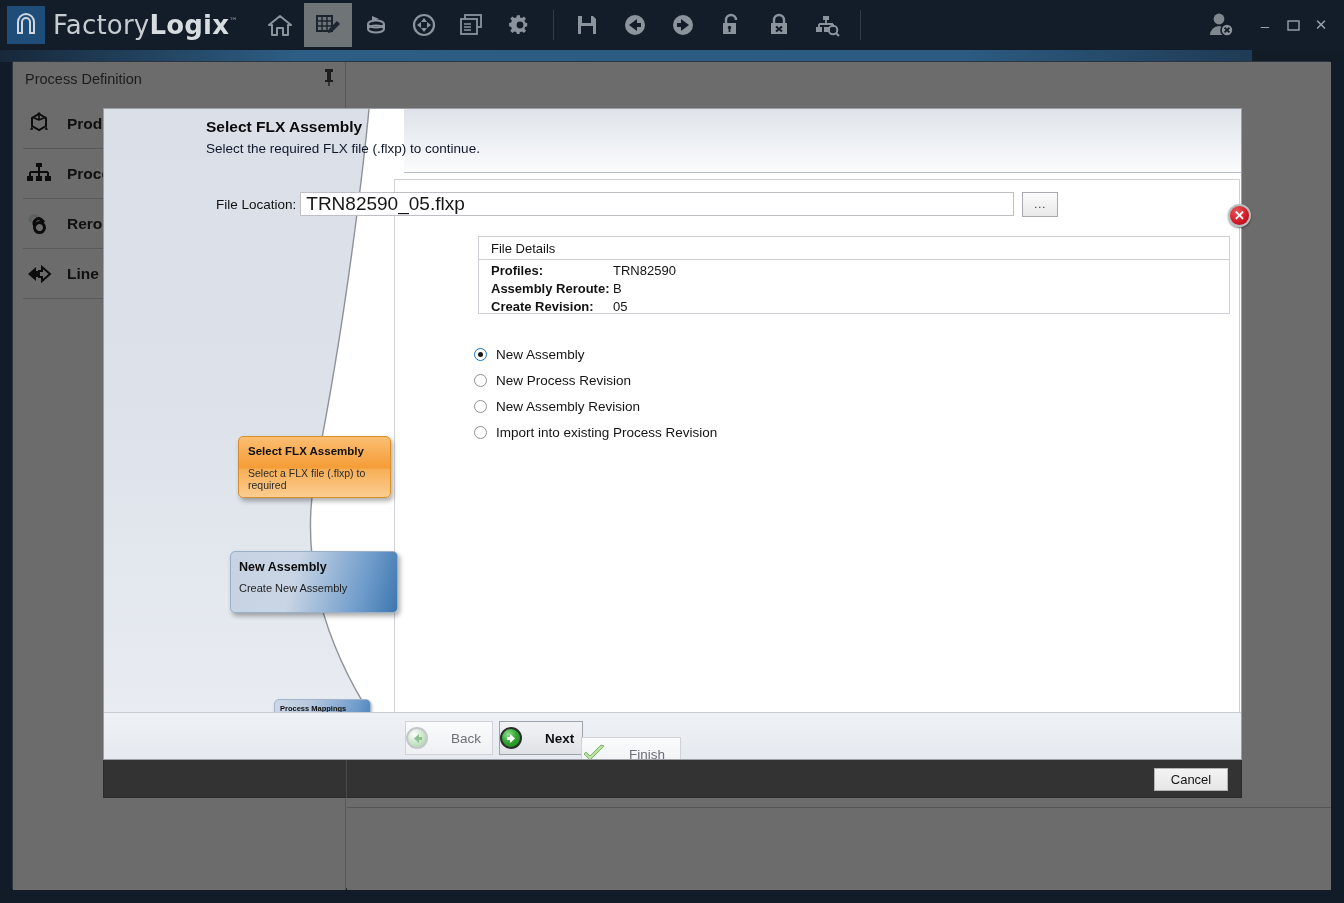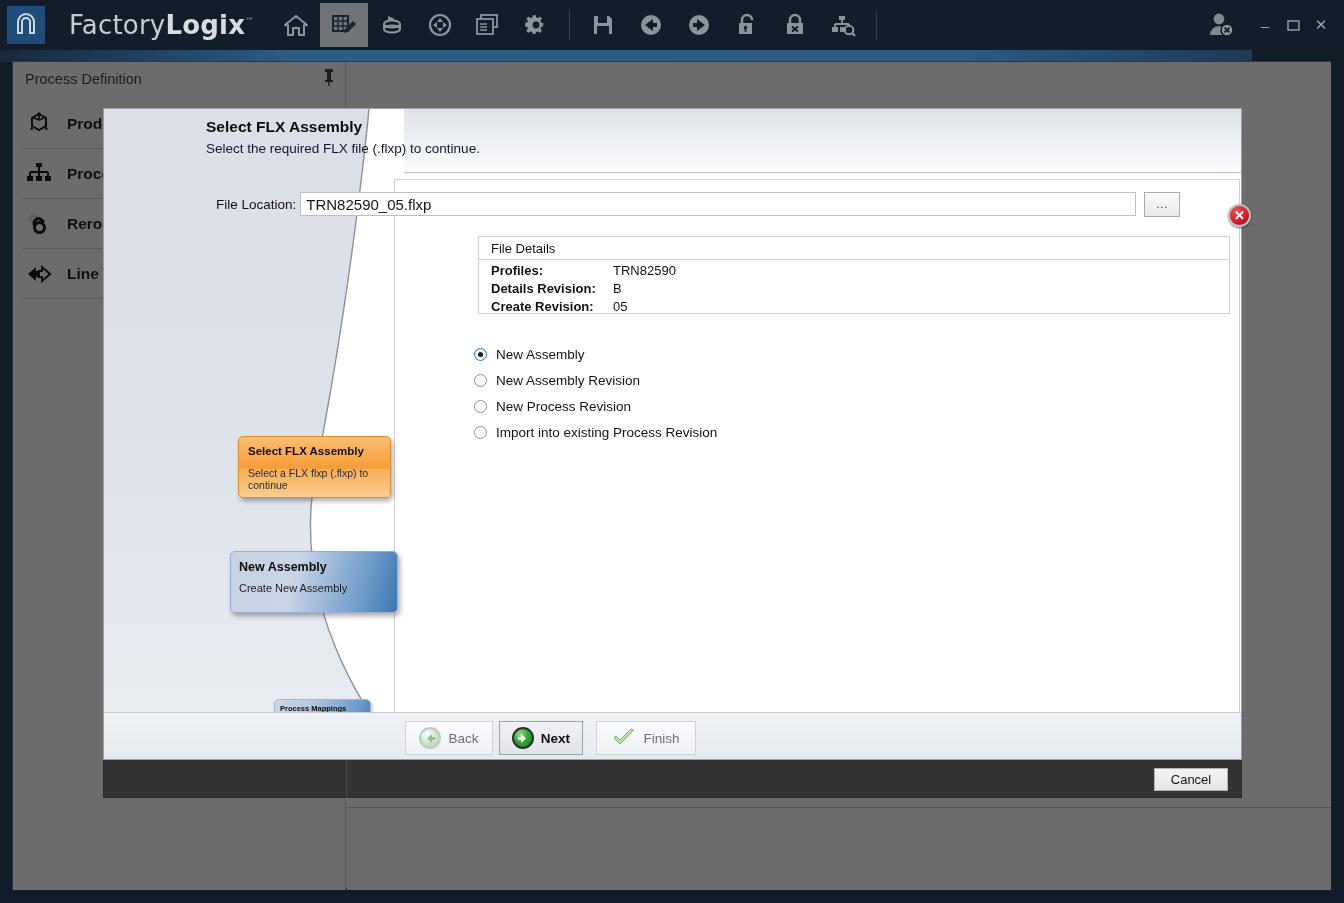--- a/index.html
+++ b/index.html
@@ -21,21 +21,21 @@
     background: #131d29;
     display: flex; align-items: center;
   }
   #logo-mark {
     width: 38px; height: 38px; margin-left: 7px;
     background: #1d4d78;
     display: flex; align-items: center; justify-content: center;
   }
   #logo-mark svg { display:block; }
   #brand {
-    margin-left: 24px;
+    margin-left: 8px;
     font-size: 26px; letter-spacing: .2px; color: #c7ccd1;
     font-family: "DejaVu Sans", sans-serif;
     white-space: nowrap;
   }
   #brand b { font-weight: 700; color: #d7dce1; }
   #brand sup { font-size: 9px; vertical-align: super; color:#8d959d; }
 
   .tb-icons { display: flex; align-items: center; margin-left: 18px; height: 50px; }
   .tbicon {
     width: 48px; height: 44px;
@@ -149,23 +149,23 @@
   }
   #file-row {
     position: absolute; left: 112px; top: 83px; width: 1020px; height: 24px;
     display: flex; align-items: center;
   }
   #file-label {
     font-size: 13.5px; color: #111; font-family:"Liberation Sans", sans-serif;
     margin-right: 4px;
   }
   #file-input {
-    width: 836px; height: 24px;
+    width: 714px; height: 24px;
     border: 1px solid #bcc0c5; background: #fff;
-    font-size: 15px; color: #161616; padding: 0 5px;
+    font-size: 19px; color: #161616; padding: 0 5px;
     font-family: "Liberation Sans", sans-serif;
     outline: none;
   }
   #browse-btn {
     width: 36px; height: 25px; margin-left: 8px;
     background: linear-gradient(180deg,#fbfbfb,#e9e9e9);
     border: 1px solid #a7abb0;
     font-size: 11px; color: #2a2a2a; letter-spacing:1px;
     display:flex; align-items:center; justify-content:center;
     font-family: "Liberation Sans", sans-serif;
@@ -239,31 +239,31 @@
   #step-3 .st-s { position:absolute; left:5px; top:15px; font-size:6.5px; color:#24303d; }
 
   
   #btnbar {
     position: absolute; left: 0; top: 603px; width: 1139px; height: 48px;
     background: linear-gradient(180deg,#eef1f5, #e6eaf0);
     border-top: 1px solid #c6cbd1;
   }
   .wbtn3 {
     position:absolute; top: 8px; height: 34px;
-    display:flex; align-items:center; justify-content:center; gap: 7px;
+    display:flex; align-items:center; justify-content:flex-start; gap: 23px;
     border: 1px solid #cfd3d8;
     background: linear-gradient(180deg,#fafbfc,#eef0f3);
     font-size: 13.5px; color:#6b7077;
     font-family: "Liberation Sans", sans-serif;
   }
   .wbtn3.enabled { color:#101010; font-weight:700; border-color:#9ea3a9;
     background: linear-gradient(180deg,#f2f3f5,#dfe2e6); }
   #btn-back { left: 301px; width: 88px; }
   #btn-next { left: 395px; width: 84px; }
-  #btn-finish { left: 492px; width: 100px; }
+  #btn-finish { left: 477px; width: 100px; margin-top: 16px; }
 
   
   #dlg-footer {
     position: absolute; left: 0; top: 652px; width: 1139px; height: 38px;
     background: #333333;
     border: 1px solid #2b2b2b;
     border-top: none;
   }
   #footer-div { position:absolute; left: 242px; top:0; width:1px; height:38px; background:#4a4a4a; }
   #btn-cancel {
@@ -516,51 +516,51 @@
         <div id="browse-btn">...</div>
       </div>
 
       <div id="details-box">
         <div id="details-head">File Details</div>
         <div class="detail-row">
           <span class="dk">Profiles:</span>
           <span class="dv">TRN82590</span>
         </div>
         <div class="detail-row">
-          <span class="dk">Details Revision:</span>
+          <span class="dk">Assembly Reroute:</span>
           <span class="dv">B</span>
         </div>
         <div class="detail-row">
           <span class="dk">Create Revision:</span>
           <span class="dv">05</span>
         </div>
       </div>
 
       <div id="radios">
         <div class="radio-row">
           <span class="rdo on"></span>
           <span>New Assembly</span>
         </div>
         <div class="radio-row">
           <span class="rdo"></span>
-          <span>New Assembly Revision</span>
+          <span>New Process Revision</span>
         </div>
         <div class="radio-row">
           <span class="rdo"></span>
-          <span>New Process Revision</span>
+          <span>New Assembly Revision</span>
         </div>
         <div class="radio-row">
           <span class="rdo"></span>
           <span>Import into existing Process Revision</span>
         </div>
       </div>
 
       <div class="step" id="step-1">
         <div class="st-t">Select FLX Assembly</div>
-        <div class="st-s">Select a FLX flxp (.flxp) to continue</div>
+        <div class="st-s">Select a FLX file (.flxp) to required</div>
       </div>
       <div class="step" id="step-2">
         <div class="st-t">New Assembly</div>
         <div class="st-s">Create New Assembly</div>
       </div>
       <div class="step" id="step-3">
         <div class="st-t">Process Mappings</div>
         <div class="st-s">View Process Mappings</div>
       </div>
 

